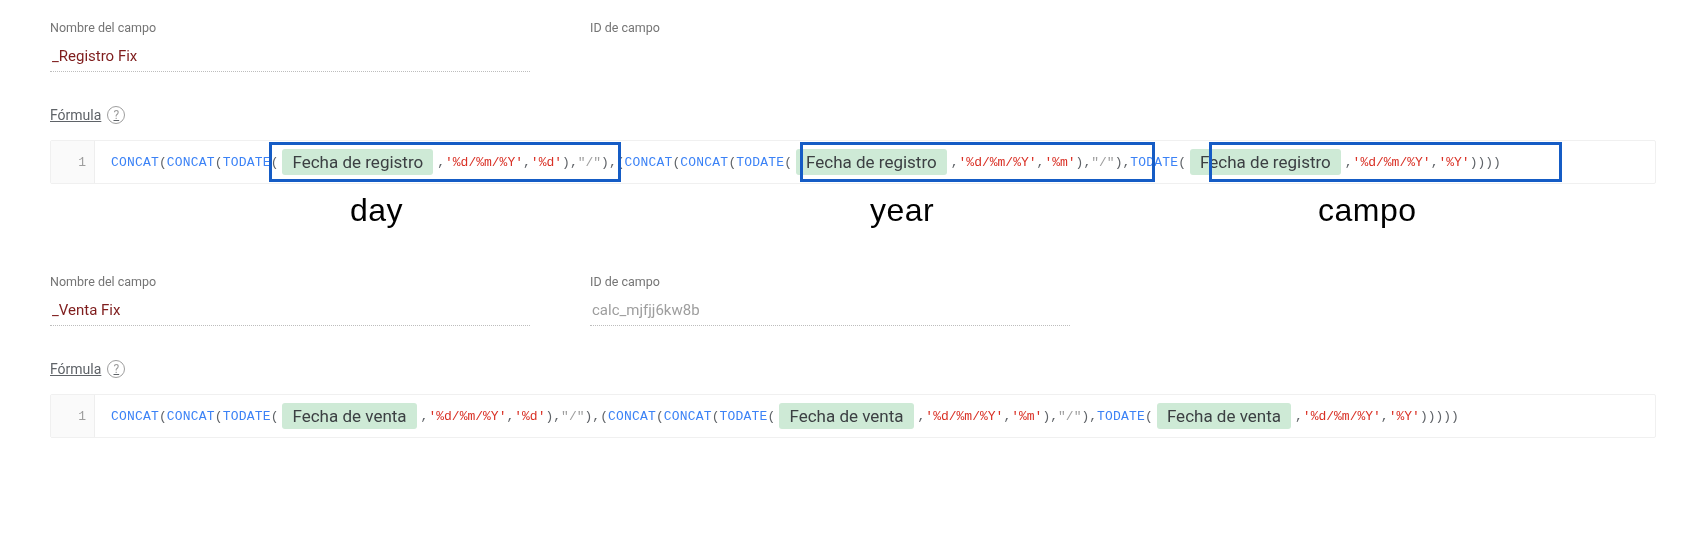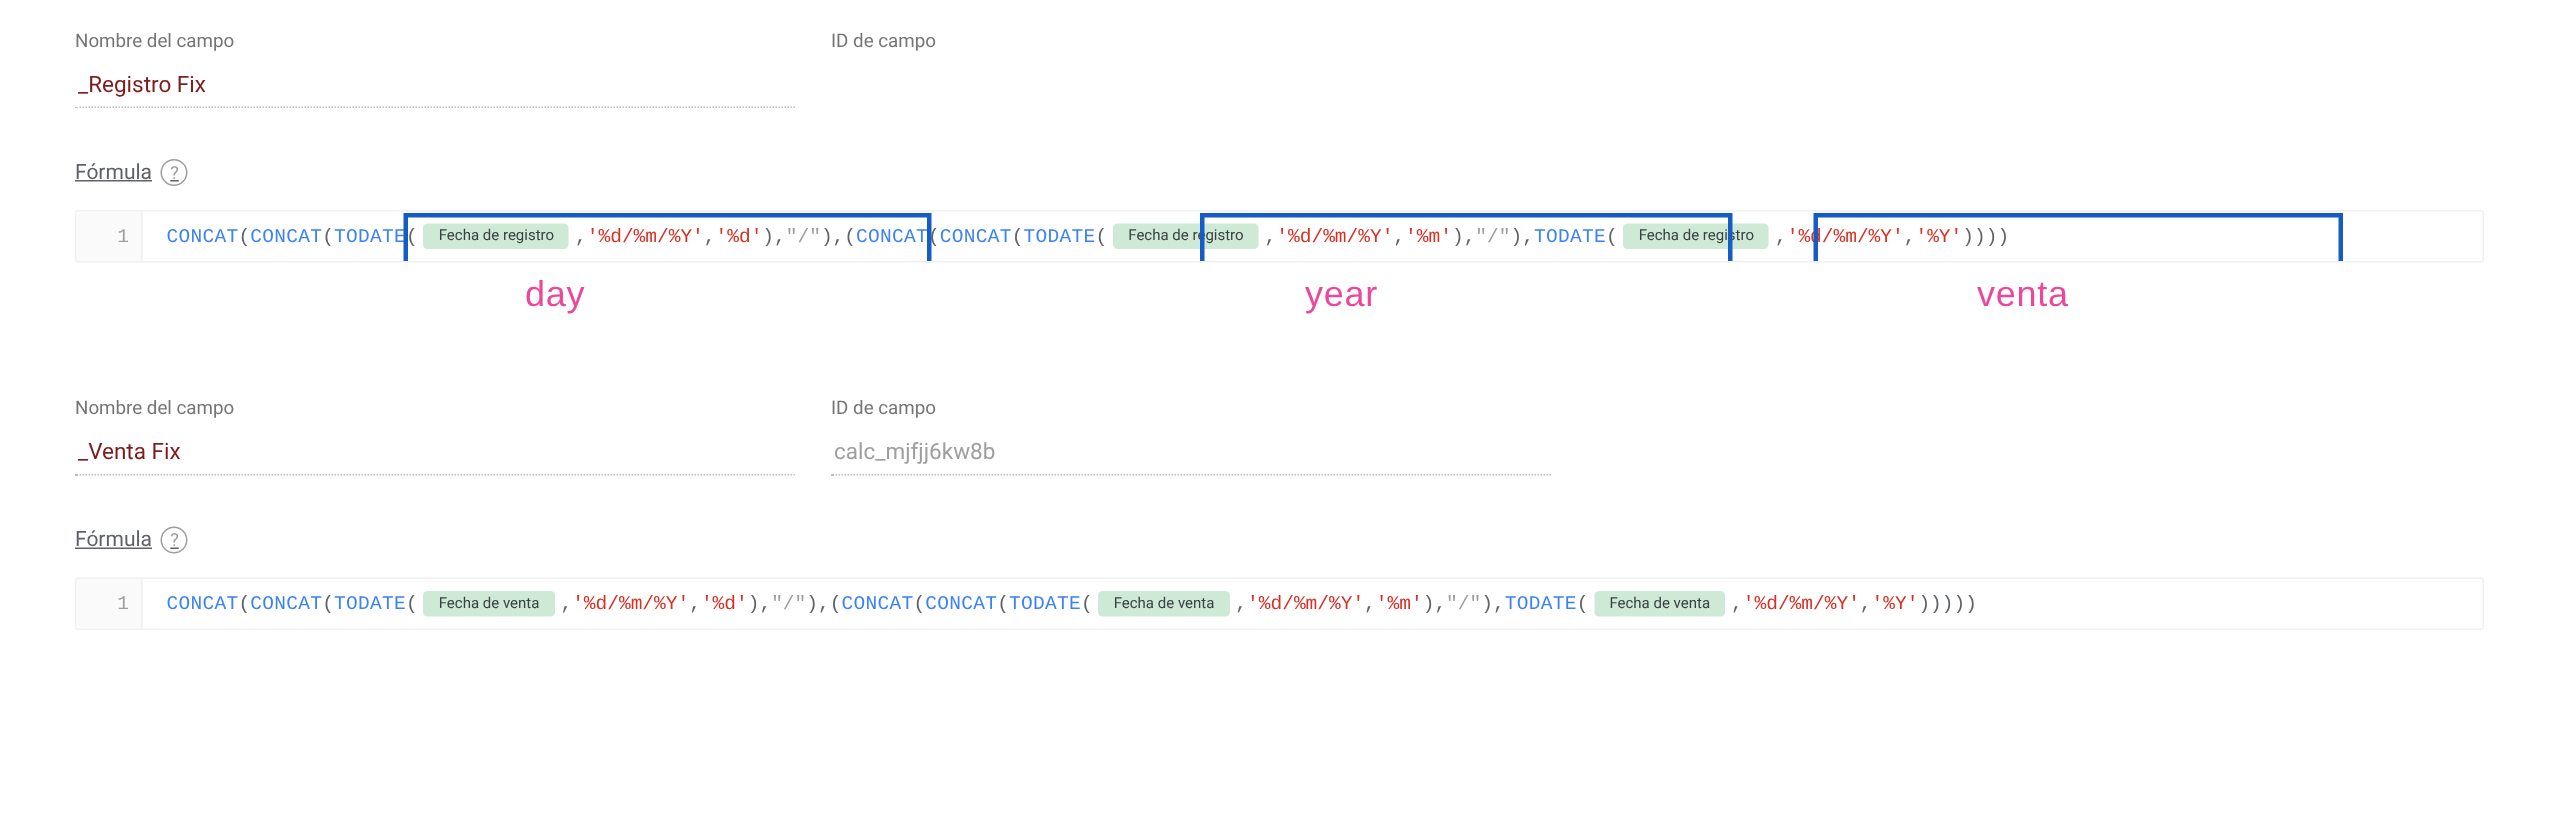--- a/index.html
+++ b/index.html
@@ -10,21 +10,21 @@
     background: #fff;
     color: #5f6368;
     font-size: 14px;
     width: 1706px;
   }
   .section {
     padding: 0 50px;
   }
   .row {
     display: flex;
-    gap: 24px;
+    gap: 60px;
     margin-top: 20px;
   }
   .field {
     flex: 0 0 480px;
   }
   .field-label {
     font-size: 12.5px;
     color: #757575;
     margin-bottom: 8px;
   }
@@ -100,37 +100,37 @@
   .tok-str { color: #d93025; }
   .tok-strgrey { color: #9e9e9e; }
   .chip {
     display: inline-block;
     background: #ceead6;
     color: #3c4043;
     padding: 3px 10px;
     border-radius: 3px;
     margin: 0 4px;
     font-family: Roboto, Arial, sans-serif;
-    font-size: 10px;
+    font-size: 17px;
   }
 
   .hl-box {
     position: absolute;
     border: 3px solid #155cc5;
     height: 40px;
     pointer-events: none;
     top: 1px;
   }
 
   .annotation-row {
     position: relative;
     height: 50px;
     font-family: -apple-system, BlinkMacSystemFont, "Segoe UI", sans-serif;
-    font-size: 24px;
-    color: #ec4899;
+    font-size: 32px;
+    color: #000000;
     letter-spacing: 0.5px;
     font-weight: 300;
   }
   .annotation-row span {
     position: absolute;
     top: 8px;
   }
 </style>
 </head>
 <body>
@@ -207,21 +207,21 @@
 
       <div class="hl-box" style="left:218px; width:352px;"></div>
       <div class="hl-box" style="left:749px; width:355px;"></div>
       <div class="hl-box" style="left:1158px; width:353px;"></div>
     </div>
   </div>
 
   <div class="annotation-row">
     <span style="left:300px;">day</span>
     <span style="left:820px;">year</span>
-    <span style="left:1268px;">venta</span>
+    <span style="left:1268px;">campo</span>
   </div>
 </div>
 
 <div class="section" style="margin-top:40px;">
 
   <div class="row">
     <div class="field">
       <div class="field-label">Nombre del campo</div>
       <input class="field-input" value="_Venta Fix" style="">
     </div>

